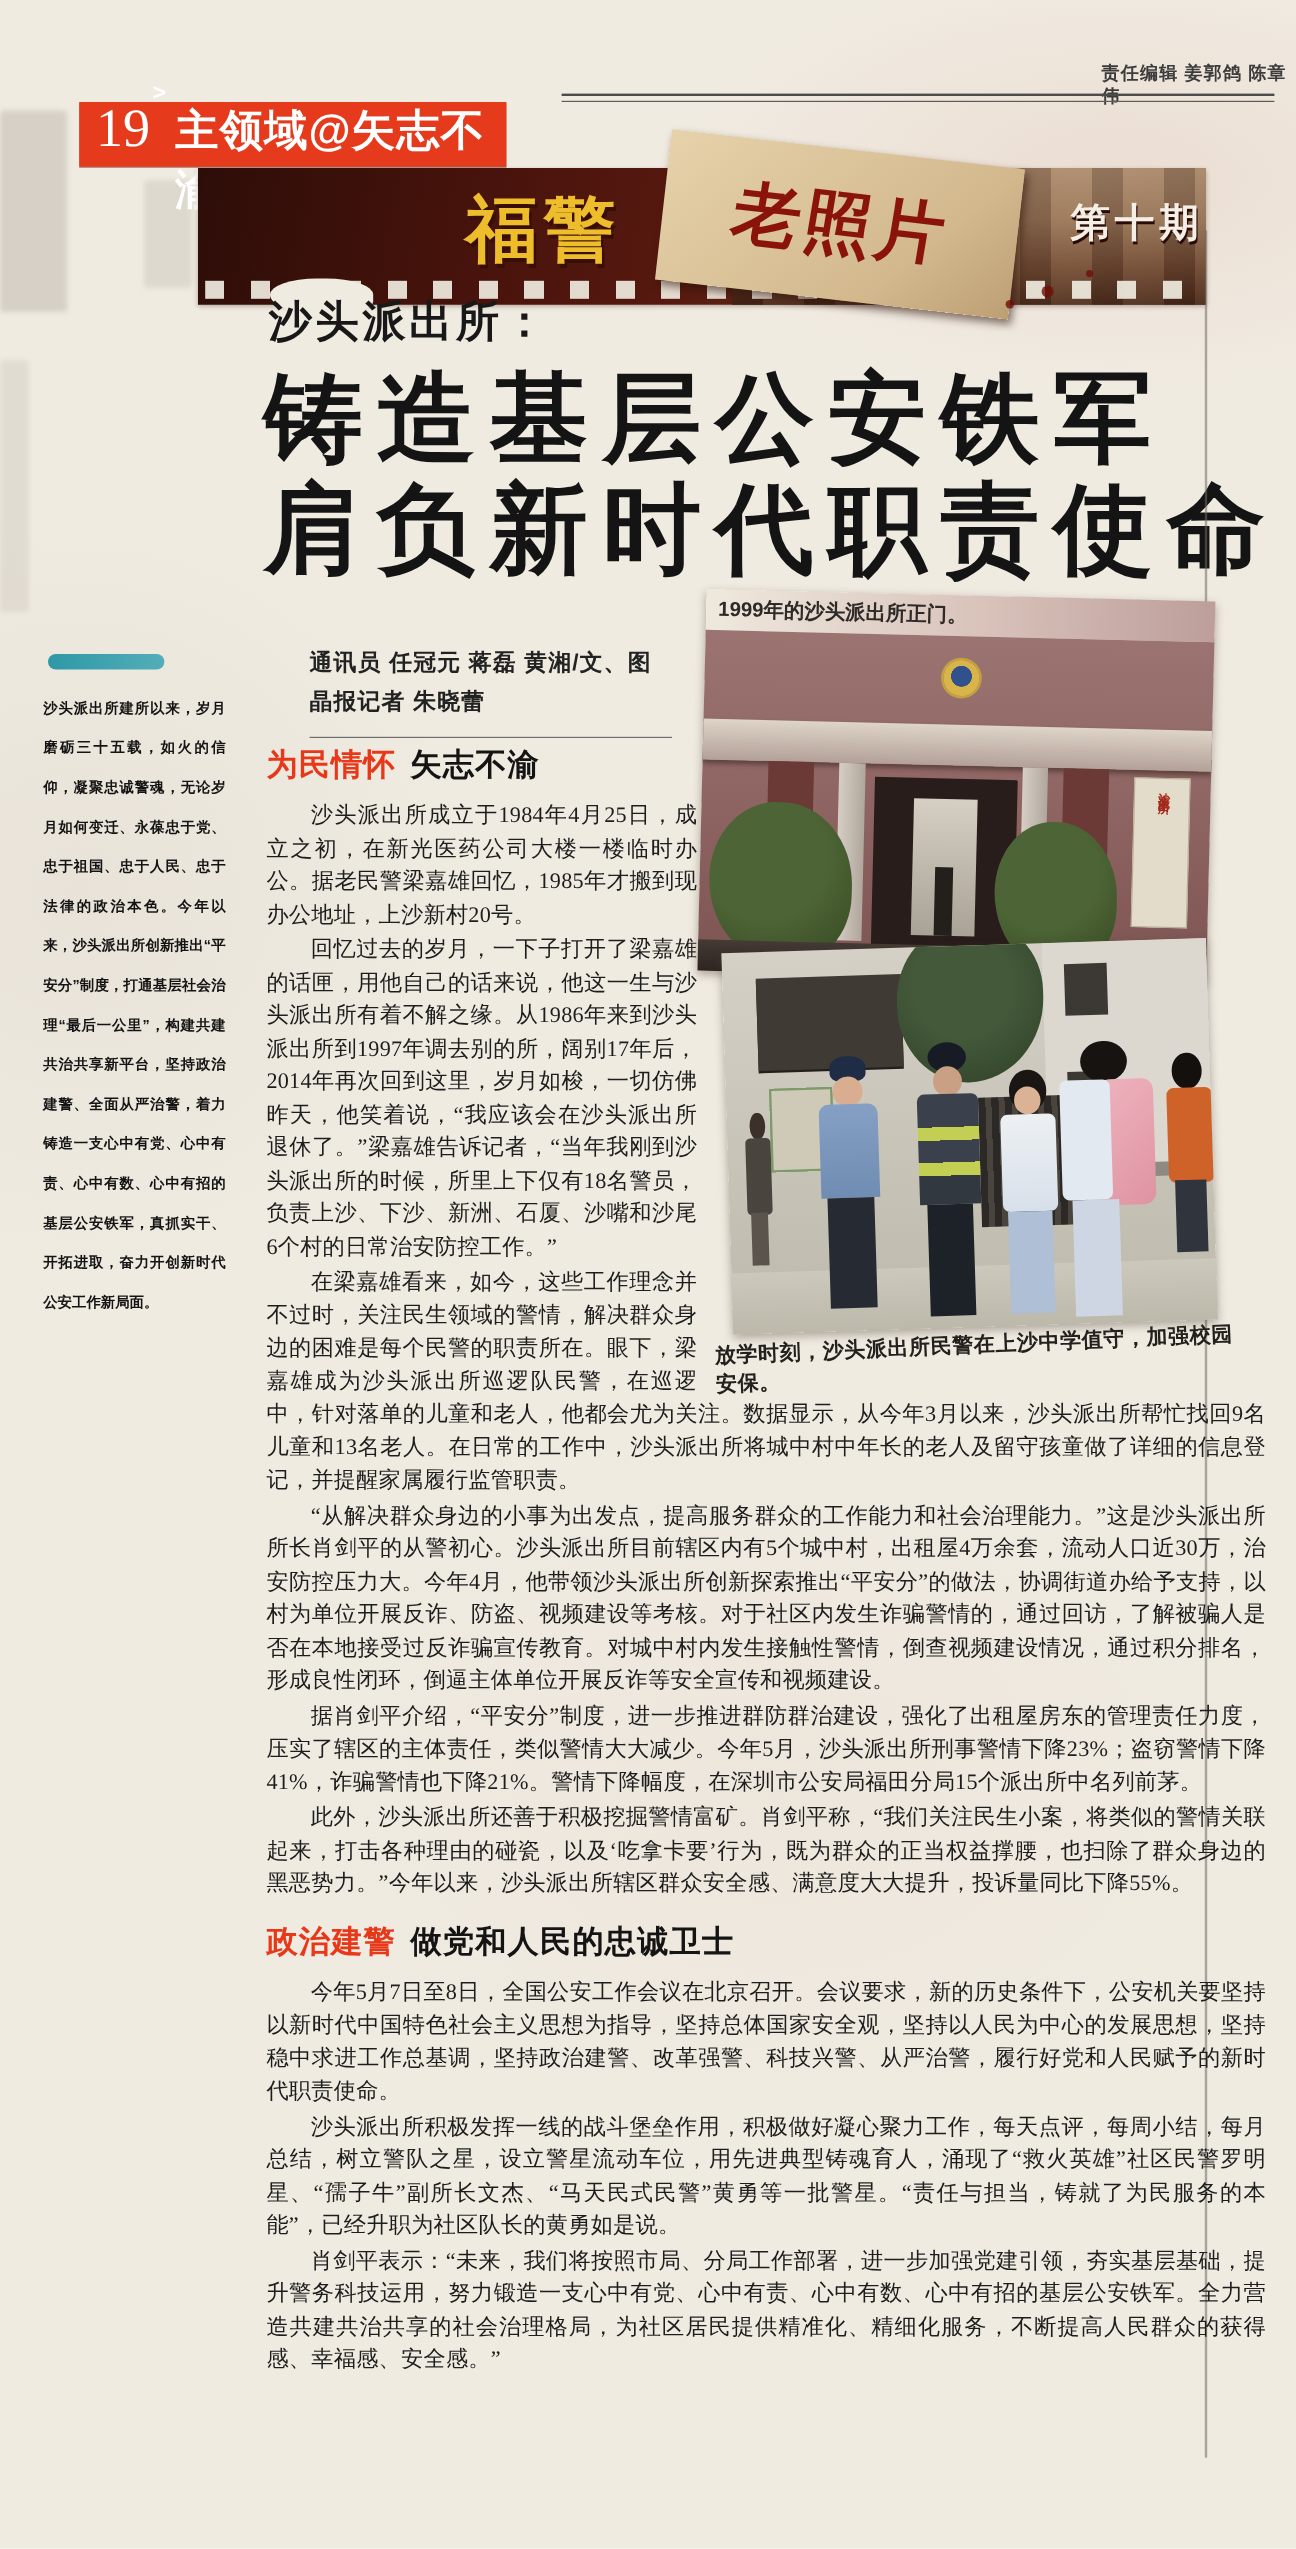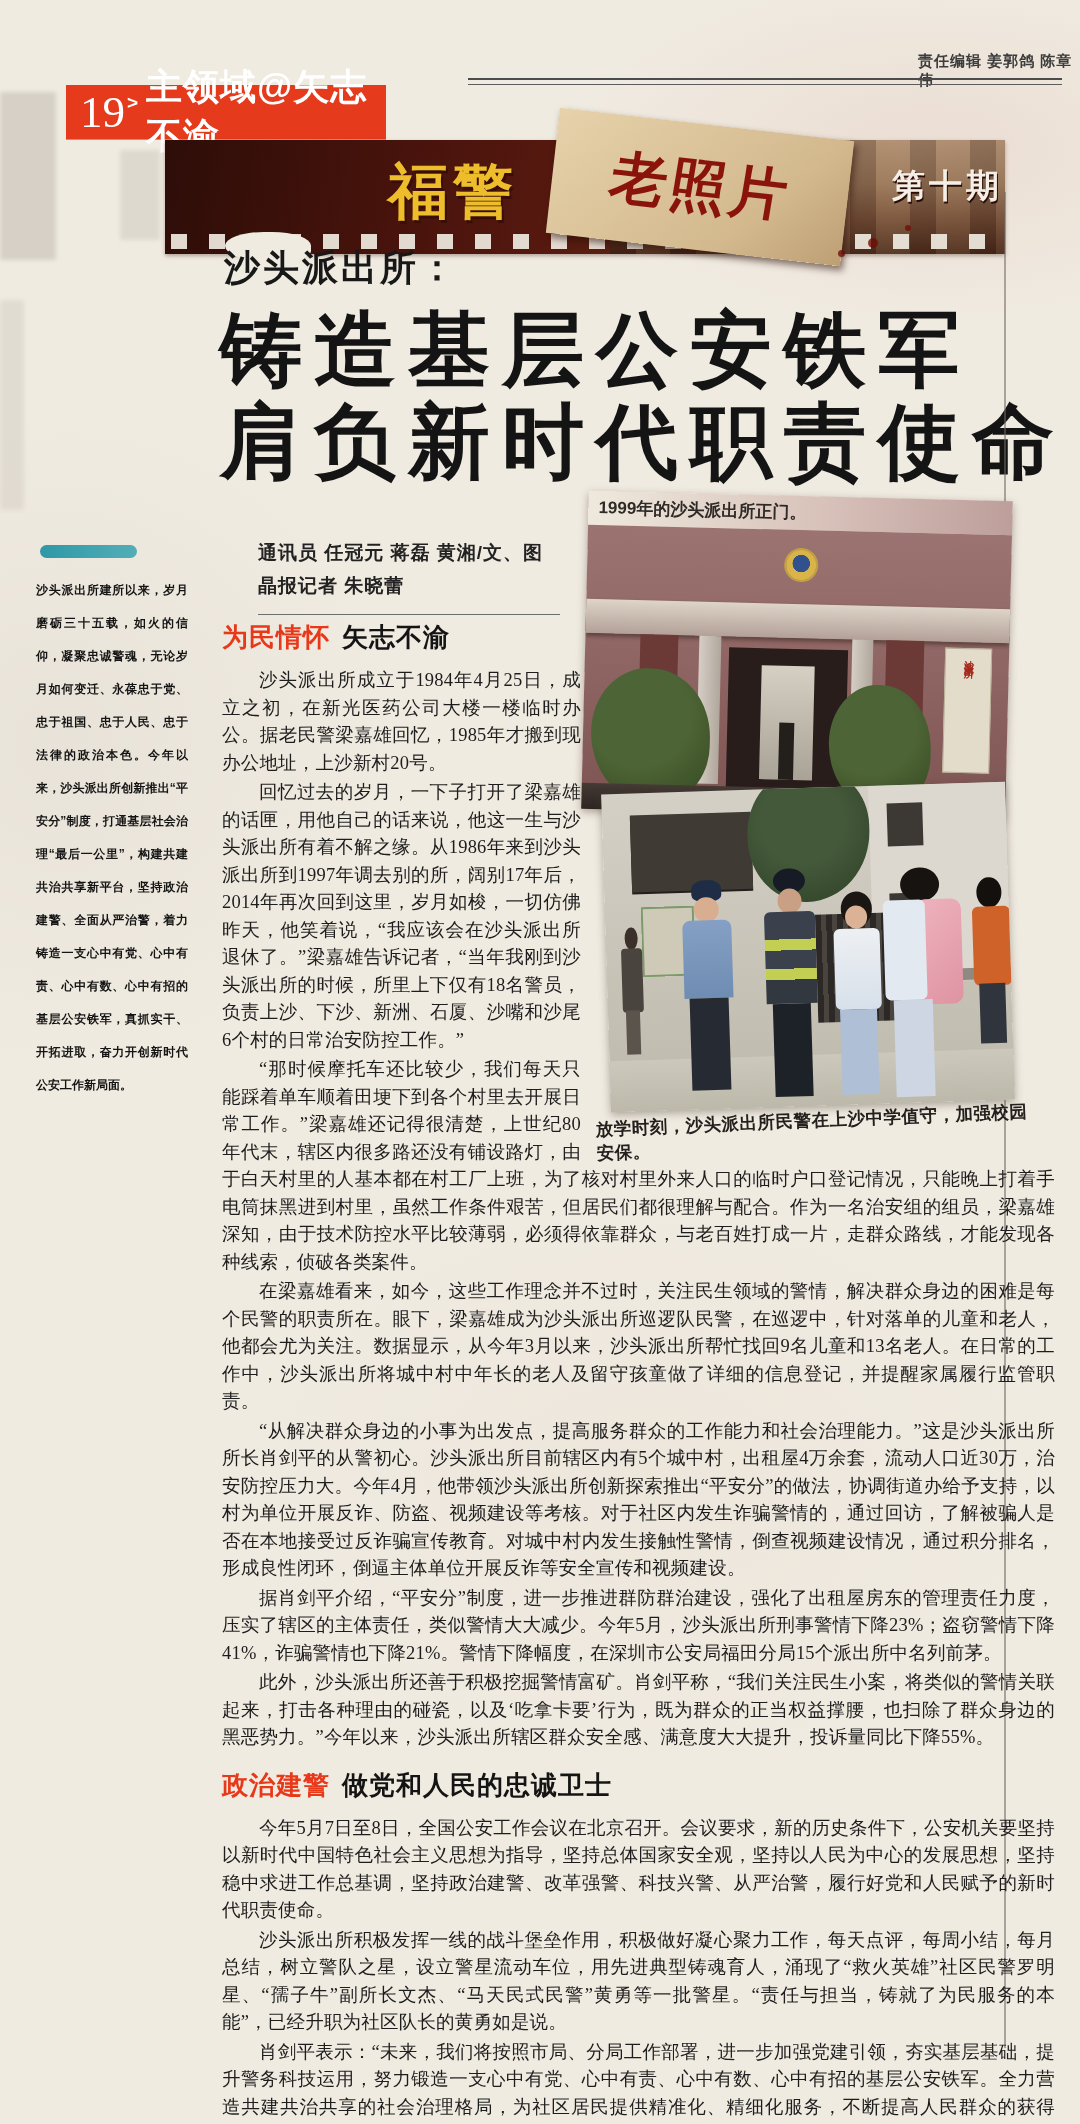--- a/index.html
+++ b/index.html
@@ -12,21 +12,21 @@
       radial-gradient(700px 500px at 60% 70%, rgba(205,185,170,.10), transparent 60%),
       #f0ebe1;
   }
   .abs{position:absolute;}
   
   .bleed{background:#b7b1a7;filter:blur(2px);opacity:.45;border-radius:3px;}
   
   #editor-line{left:918px;top:52px;font-size:15px;font-weight:bold;color:#3c3c3c;letter-spacing:1px;}
   #double-rule{left:468px;top:78px;width:594px;height:4px;border-top:2px solid #4c4c4c;border-bottom:1px solid #5c5c5c;}
   
-  #banner{left:66px;top:85px;width:320px;height:54px;background:#e53a1c;display:flex;align-items:center;padding-left:14px;box-sizing:border-box;box-shadow:0 1px 0 rgba(80,20,10,.4);}
+  #banner{left:66px;top:85px;width:356px;height:54px;background:#e53a1c;display:flex;align-items:flex-start;padding-left:14px;box-sizing:border-box;box-shadow:0 1px 0 rgba(80,20,10,.4);}
   #banner .num{font-family:"Liberation Serif", serif;font-size:45px;color:#fff;line-height:1;}
   #banner .caret{font-size:19px;color:#fff;margin:-18px 8px 0 2px;font-weight:bold;}
   #banner .ttl{font-size:36px;font-weight:900;color:#fff;letter-spacing:1px;}
   
   #strip{left:165px;top:140px;width:840px;height:114px;
     background:linear-gradient(100deg,#2e0d08 0%,#47130c 28%,#57190f 48%,#5d2a18 62%,#6d452f 74%,#7e5a40 86%,#4e2c1c 100%);
     box-shadow:0 2px 4px rgba(60,30,20,.35);}
   #strip .fade-photo{position:absolute;right:0;top:0;width:47%;height:100%;opacity:.85;
     background:
       repeating-linear-gradient(90deg, rgba(60,30,18,.35) 0 26px, rgba(150,110,80,.25) 26px 60px),
@@ -238,21 +238,20 @@
       </div>
   </div>
   <div class="abs" id="photo2-cap">放学时刻，沙头派出所民警在上沙中学值守，加强校园安保。</div>
 
   <div class="abs" id="article">
     <div class="spacer"></div>
 
     <h2><span class="red">为民情怀</span><span>矢志不渝</span></h2>
     <p>沙头派出所成立于1984年4月25日，成立之初，在新光医药公司大楼一楼临时办公。据老民警梁嘉雄回忆，1985年才搬到现办公地址，上沙新村20号。</p>
     <p>回忆过去的岁月，一下子打开了梁嘉雄的话匣，用他自己的话来说，他这一生与沙头派出所有着不解之缘。从1986年来到沙头派出所到1997年调去别的所，阔别17年后，2014年再次回到这里，岁月如梭，一切仿佛昨天，他笑着说，“我应该会在沙头派出所退休了。”梁嘉雄告诉记者，“当年我刚到沙头派出所的时候，所里上下仅有18名警员，负责上沙、下沙、新洲、石厦、沙嘴和沙尾6个村的日常治安防控工作。”</p>
-    <p>“那时候摩托车还比较少，我们每天只能踩着单车顺着田埂下到各个村里去开展日常工作。”梁嘉雄还记得很清楚，上世纪80年代末，辖区内很多路还没有铺设路灯，由于白天村里的人基本都在村工厂上班，为了核对村里外来人口的临时户口登记情况，只能晚上打着手电筒抹黑进到村里，虽然工作条件艰苦，但居民们都很理解与配合。作为一名治安组的组员，梁嘉雄深知，由于技术防控水平比较薄弱，必须得依靠群众，与老百姓打成一片，走群众路线，才能发现各种线索，侦破各类案件。</p>
     <p>在梁嘉雄看来，如今，这些工作理念并不过时，关注民生领域的警情，解决群众身边的困难是每个民警的职责所在。眼下，梁嘉雄成为沙头派出所巡逻队民警，在巡逻中，针对落单的儿童和老人，他都会尤为关注。数据显示，从今年3月以来，沙头派出所帮忙找回9名儿童和13名老人。在日常的工作中，沙头派出所将城中村中年长的老人及留守孩童做了详细的信息登记，并提醒家属履行监管职责。</p>
 
     <p>“从解决群众身边的小事为出发点，提高服务群众的工作能力和社会治理能力。”这是沙头派出所所长肖剑平的从警初心。沙头派出所目前辖区内有5个城中村，出租屋4万余套，流动人口近30万，治安防控压力大。今年4月，他带领沙头派出所创新探索推出“平安分”的做法，协调街道办给予支持，以村为单位开展反诈、防盗、视频建设等考核。对于社区内发生诈骗警情的，通过回访，了解被骗人是否在本地接受过反诈骗宣传教育。对城中村内发生接触性警情，倒查视频建设情况，通过积分排名，形成良性闭环，倒逼主体单位开展反诈等安全宣传和视频建设。</p>
     <p>据肖剑平介绍，“平安分”制度，进一步推进群防群治建设，强化了出租屋房东的管理责任力度，压实了辖区的主体责任，类似警情大大减少。今年5月，沙头派出所刑事警情下降23%；盗窃警情下降41%，诈骗警情也下降21%。警情下降幅度，在深圳市公安局福田分局15个派出所中名列前茅。</p>
     <p>此外，沙头派出所还善于积极挖掘警情富矿。肖剑平称，“我们关注民生小案，将类似的警情关联起来，打击各种理由的碰瓷，以及‘吃拿卡要’行为，既为群众的正当权益撑腰，也扫除了群众身边的黑恶势力。”今年以来，沙头派出所辖区群众安全感、满意度大大提升，投诉量同比下降55%。</p>
 
     <h2 class="later"><span class="red">政治建警</span><span>做党和人民的忠诚卫士</span></h2>
     <p>今年5月7日至8日，全国公安工作会议在北京召开。会议要求，新的历史条件下，公安机关要坚持以新时代中国特色社会主义思想为指导，坚持总体国家安全观，坚持以人民为中心的发展思想，坚持稳中求进工作总基调，坚持政治建警、改革强警、科技兴警、从严治警，履行好党和人民赋予的新时代职责使命。</p>
     <p>沙头派出所积极发挥一线的战斗堡垒作用，积极做好凝心聚力工作，每天点评，每周小结，每月总结，树立警队之星，设立警星流动车位，用先进典型铸魂育人，涌现了“救火英雄”社区民警罗明星、“孺子牛”副所长文杰、“马天民式民警”黄勇等一批警星。“责任与担当，铸就了为民服务的本能”，已经升职为社区队长的黄勇如是说。</p>
     <p>肖剑平表示：“未来，我们将按照市局、分局工作部署，进一步加强党建引领，夯实基层基础，提升警务科技运用，努力锻造一支心中有党、心中有责、心中有数、心中有招的基层公安铁军。全力营造共建共治共享的社会治理格局，为社区居民提供精准化、精细化服务，不断提高人民群众的获得感、幸福感、安全感。”</p>

